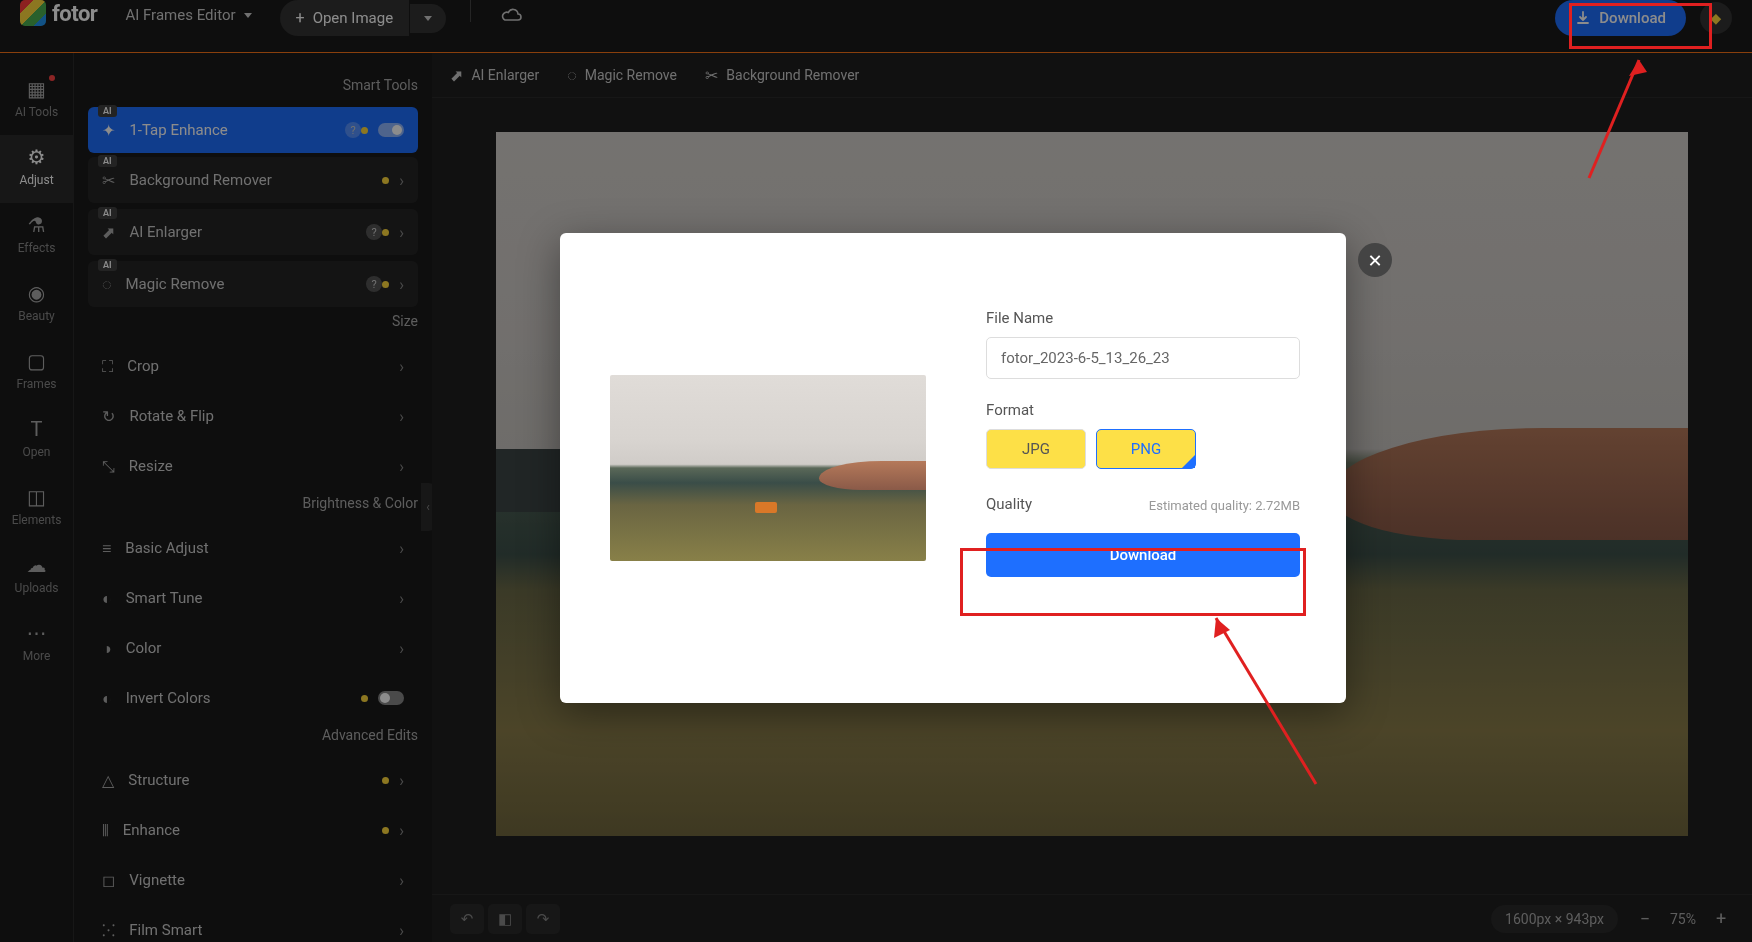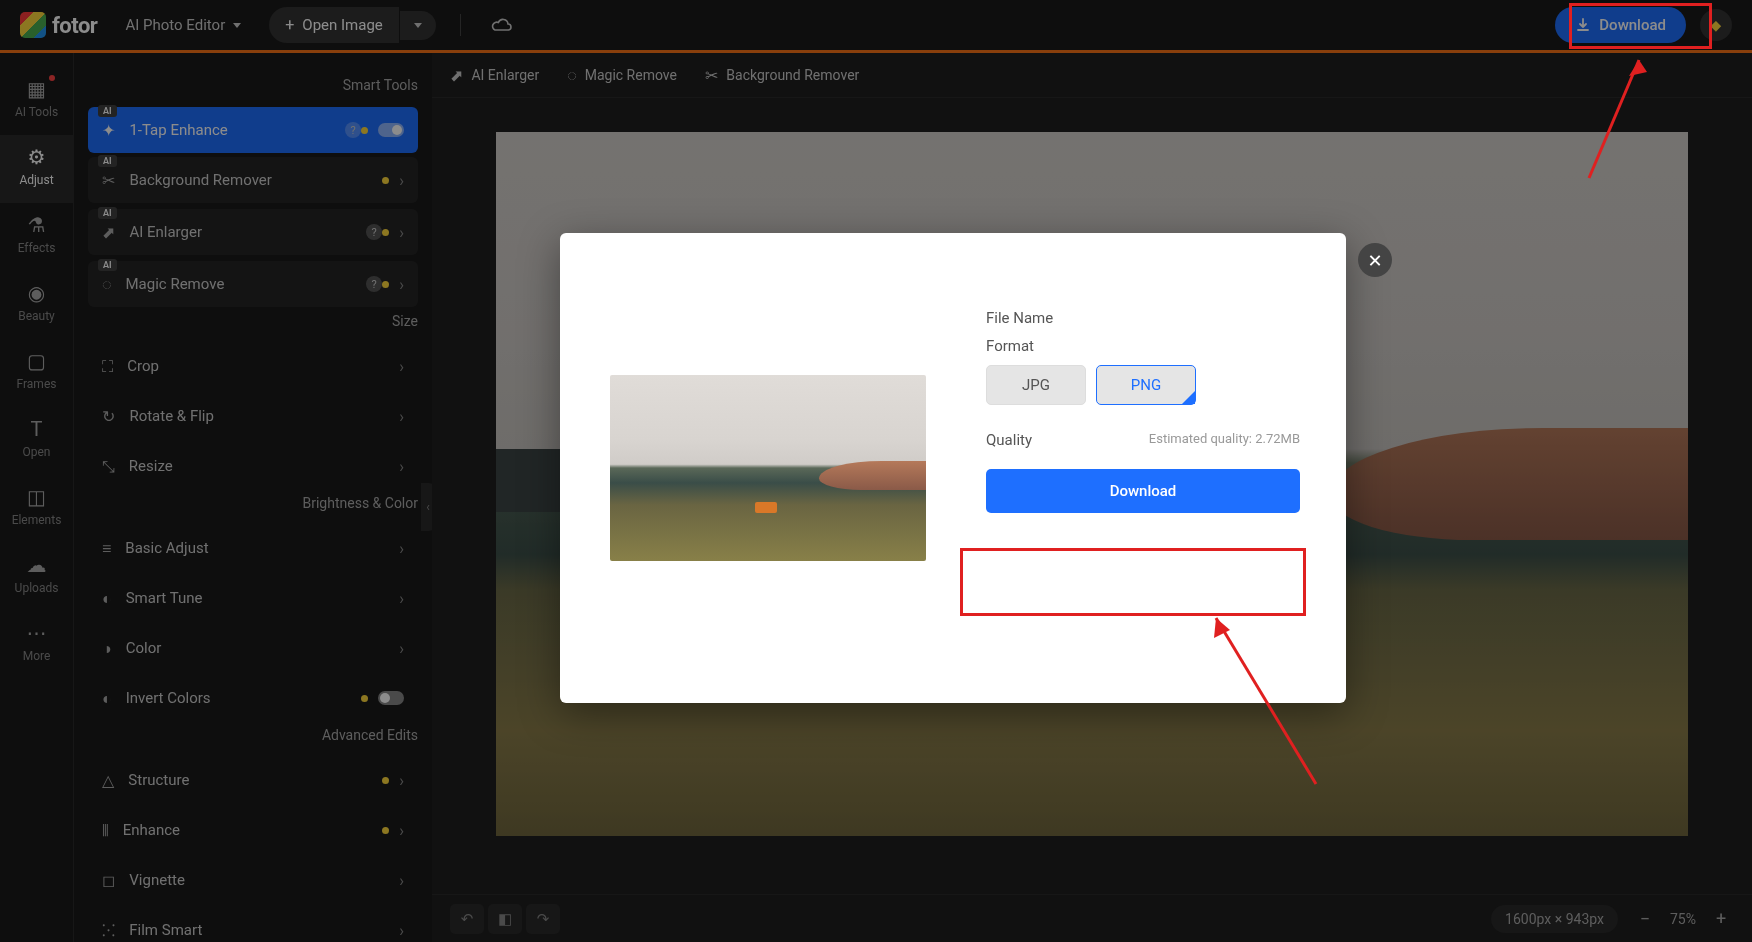--- a/index.html
+++ b/index.html
@@ -1,19 +1,19 @@
 <!DOCTYPE html>
 <html><head>
 <meta charset="utf-8">
 <style>
 * { box-sizing: border-box; margin: 0; padding: 0; font-family: -apple-system, BlinkMacSystemFont, "Segoe UI", Roboto, sans-serif; }
 body { background: #1a1a1a; width: 1752px; height: 942px; overflow: hidden; position: relative; }
 
 
-.header { height: 53px; background: #1a1a1a; display: flex; align-items: center; padding: 0 20px; gap: 18px; border-bottom: 3px solid #f97316; }
+.header { height: 53px; background: #1a1a1a; display: flex; align-items: flex-start; padding: 0 20px; gap: 18px; border-bottom: 1px solid #f97316; }
 .logo { display: flex; align-items: center; gap: 6px; }
 .logo-mark { width: 26px; height: 26px; border-radius: 5px; background: linear-gradient(135deg, #ff3b3b 0%, #ff3b3b 25%, #ffd93d 25%, #ffd93d 50%, #4caf50 50%, #4caf50 75%, #2196f3 75%); }
 .logo-text { color: #fff; font-size: 22px; font-weight: 700; letter-spacing: -0.5px; }
 .dropdown-pill { color: #ccc; font-size: 15px; display: flex; align-items: center; gap: 8px; cursor: pointer; padding: 6px 10px; }
 .chev-down { width: 0; height: 0; border-left: 4px solid transparent; border-right: 4px solid transparent; border-top: 5px solid #ccc; }
 .open-image-group { display: flex; align-items: center; }
 .open-image { background: #333; color: #fff; border: none; border-radius: 20px 0 0 20px; padding: 9px 16px; font-size: 15px; display: flex; align-items: center; gap: 8px; cursor: pointer; }
 .open-image-chev { background: #333; color: #fff; border: none; border-radius: 0 20px 20px 0; padding: 12px 14px; cursor: pointer; margin-left: 1px; display: flex; align-items: center; }
 .plus-icon { font-size: 16px; line-height: 1; }
 .header-divider { width: 1px; height: 22px; background: #444; margin: 0 6px; }
@@ -82,24 +82,24 @@
 .dialog { position: absolute; top: 233px; left: 560px; width: 786px; height: 470px; background: #fff; border-radius: 6px; display: flex; box-shadow: 0 10px 40px rgba(0,0,0,0.4); }
 .close-btn { position: absolute; top: 10px; right: -46px; width: 34px; height: 34px; border-radius: 50%; background: #444; color: #fff; display: flex; align-items: center; justify-content: center; font-size: 18px; cursor: pointer; }
 .dialog-left { flex: 1; display: flex; align-items: center; justify-content: center; padding: 50px; }
 .thumb { width: 316px; height: 186px; background: linear-gradient(to bottom, #e0dcd8 0%, #d8d4d0 35%, #d0ccc8 48%, #5a6858 50%, #3a4d48 58%, #6a6542 70%, #888048 100%); position: relative; overflow: hidden; border-radius: 2px; }
 .thumb::before { content: ""; position: absolute; top: 46%; right: 0; width: 34%; height: 16%; background: linear-gradient(to bottom, #b5795a, #8a5a48); border-radius: 60% 0 0 40%; }
 .thumb-car { position: absolute; bottom: 26%; left: 46%; width: 22px; height: 11px; background: #d97828; border-radius: 2px; }
 .dialog-right { width: 370px; padding: 76px 46px 40px 10px; }
 .field-label { color: #555; font-size: 15px; margin-bottom: 10px; }
 .text-input { width: 100%; border: 1px solid #ddd; border-radius: 5px; padding: 11px 14px; font-size: 15px; color: #666; margin-bottom: 22px; }
 .format-row { display: flex; gap: 10px; margin-bottom: 26px; }
-.fmt-btn { flex: 0 0 100px; border: 1px solid #ddd; background: #e5e5e5; color: #555; padding: 10px 0; font-size: 15px; border-radius: 5px; cursor: pointer; text-align: center; position: relative; }
+.fmt-btn { flex: 0 0 100px; border: 1px solid #ddd; background: #fde047; color: #555; padding: 10px 0; font-size: 15px; border-radius: 5px; cursor: pointer; text-align: center; position: relative; }
 .fmt-btn.selected { border: 1.5px solid #1e6fff; color: #1e6fff; }
 .fmt-btn.selected::after { content: ""; position: absolute; bottom: 0; right: 0; border-bottom: 13px solid #1e6fff; border-left: 13px solid transparent; }
-.quality-row { display: flex; align-items: flex-start; justify-content: space-between; margin-bottom: 20px; }
+.quality-row { display: flex; align-items: flex-end; justify-content: space-between; margin-bottom: 20px; }
 .quality-label { color: #555; font-size: 15px; }
 .quality-est { color: #999; font-size: 13px; }
 .dl-btn-big { width: 100%; background: #1e6fff; color: #fff; border: none; border-radius: 5px; padding: 13px 0; font-size: 15px; cursor: pointer; font-weight: 500; }
 
 
 .annot-box { position: absolute; border: 3px solid #e02020; pointer-events: none; }
 .annot-arrow { position: absolute; pointer-events: none; }
 
 
 .collapse-handle { position: absolute; top: 483px; left: 421px; width: 14px; height: 48px; background: #2a2a2a; border-radius: 0 6px 6px 0; display: flex; align-items: center; justify-content: center; color: #888; cursor: pointer; font-size: 12px; }
@@ -108,21 +108,21 @@
 </style>
 </head>
 <body>
 
 <div class="header">
   <div class="logo">
     <div class="logo-mark"></div>
     <span class="logo-text">fotor</span>
   </div>
   <div class="dropdown-pill">
-    <span>AI Photo Editor</span>
+    <span>AI Frames Editor</span>
     <span class="chev-down"></span>
   </div>
   <div class="open-image-group">
     <button class="open-image">
       <span class="plus-icon">+</span>
       <span>Open Image</span>
     </button>
     <button class="open-image-chev">
       <span class="chev-down"></span>
     </button>
@@ -363,20 +363,21 @@
   <div class="close-btn">
     <span>✕</span>
   </div>
   <div class="dialog-left">
     <div class="thumb">
       <div class="thumb-car"></div>
     </div>
   </div>
   <div class="dialog-right">
     <div class="field-label">File Name</div>
+    <input class="text-input" value="fotor_2023-6-5_13_26_23" style="">
     <div class="field-label">Format</div>
     <div class="format-row">
       <button class="fmt-btn">JPG</button>
       <button class="fmt-btn selected">PNG</button>
     </div>
     <div class="quality-row">
       <span class="quality-label">Quality</span>
       <span class="quality-est">Estimated quality: 2.72MB</span>
     </div>
     <button class="dl-btn-big">Download</button>

